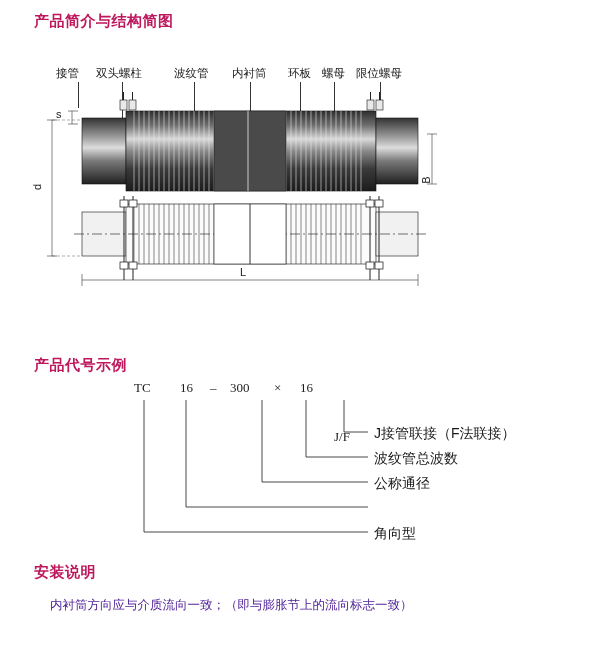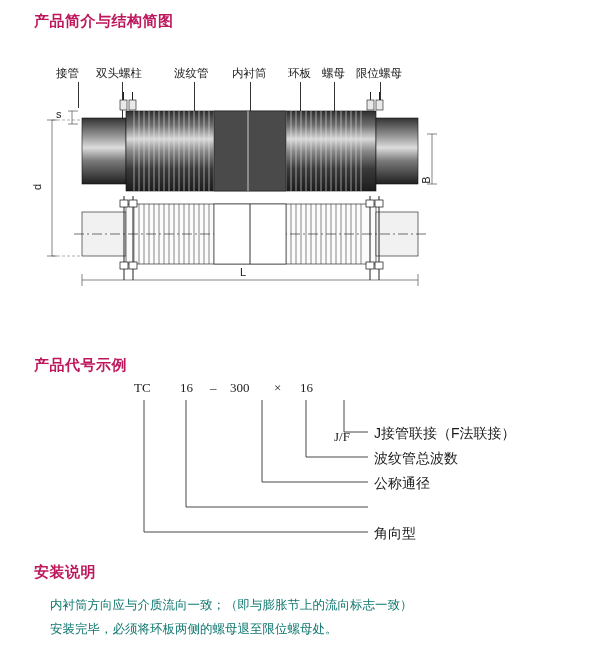--- a/index.html
+++ b/index.html
@@ -61,21 +61,21 @@
     color: #1a1a1a;
     white-space: nowrap;
   }
 
   
   .notes { position: absolute; left: 50px; top: 596px; width: 520px; }
   .notes p {
     margin: 0 0 6px 0;
     font-size: 12.5px;
     line-height: 18px;
-    color: #0f766e;
+    color: #4c1d95;
   }
 </style>
 </head>
 <body>
 
 <div class="section-title title-1">产品简介与结构简图</div>
 
 <div class="fig1">
 
   <div class="callout-label" style="left:22px; top:0px;">接管</div>
@@ -307,14 +307,13 @@
   <div class="code-desc" style="left:340px; top:45px;">J接管联接（F法联接）</div>
   <div class="code-desc" style="left:340px; top:70px;">波纹管总波数</div>
   <div class="code-desc" style="left:340px; top:95px;">公称通径</div>
   <div class="code-desc" style="left:340px; top:145px;text-align:center;">角向型</div>
 </div>
 
 <div class="section-title title-3">安装说明</div>
 
 <div class="notes">
   <p>内衬筒方向应与介质流向一致；（即与膨胀节上的流向标志一致）</p>
-  <p>安装完毕，必须将环板两侧的螺母退至限位螺母处。</p>
 </div>
 
 </body></html>

